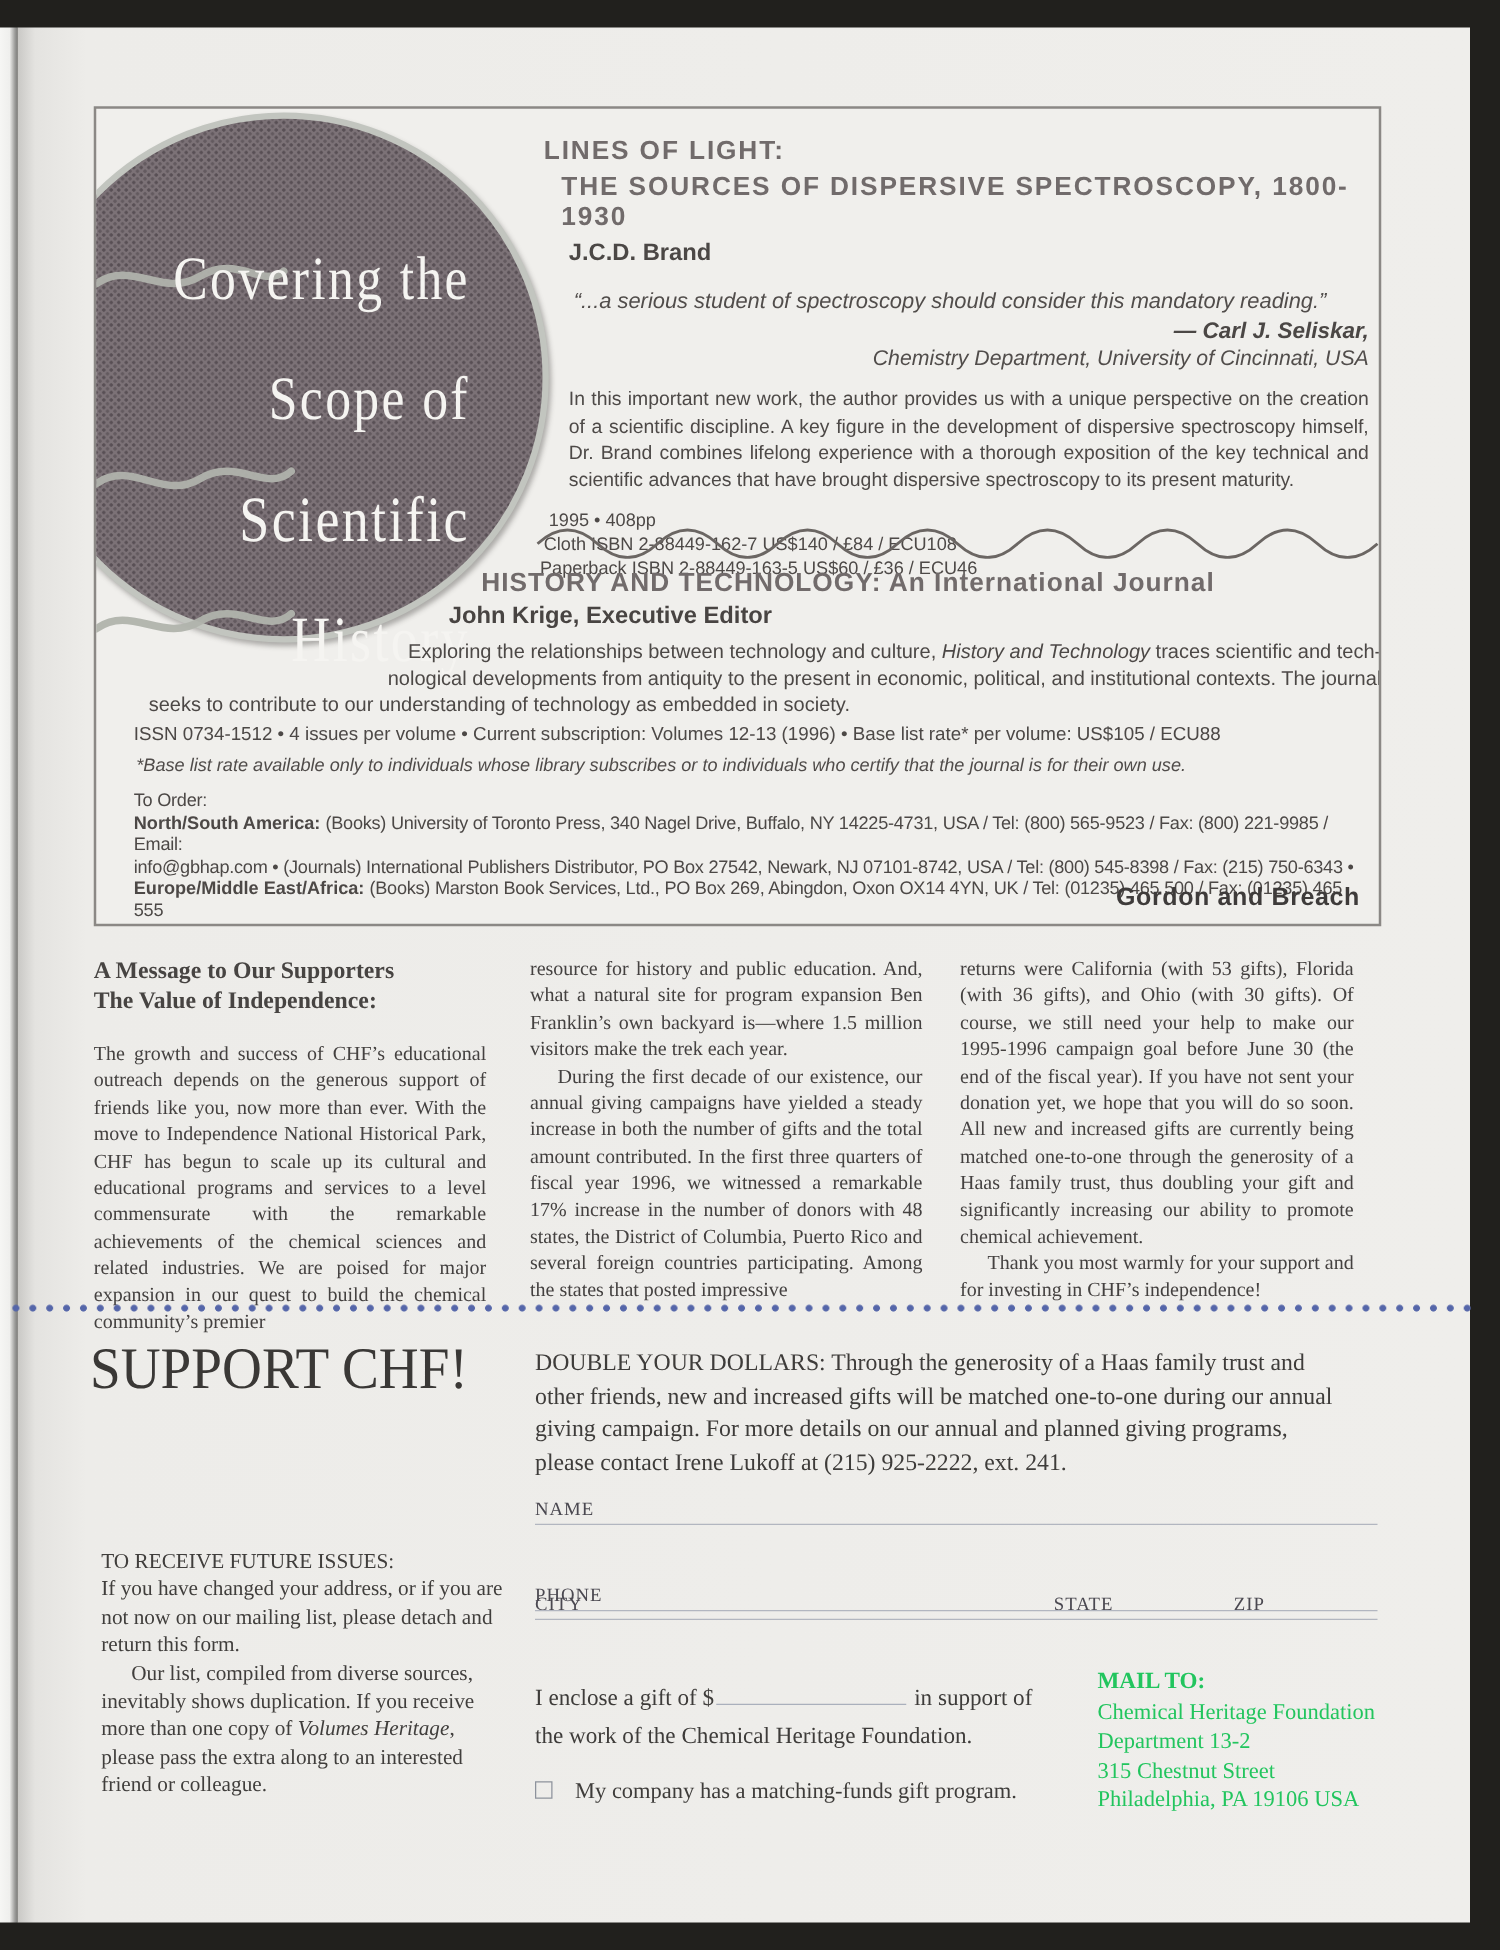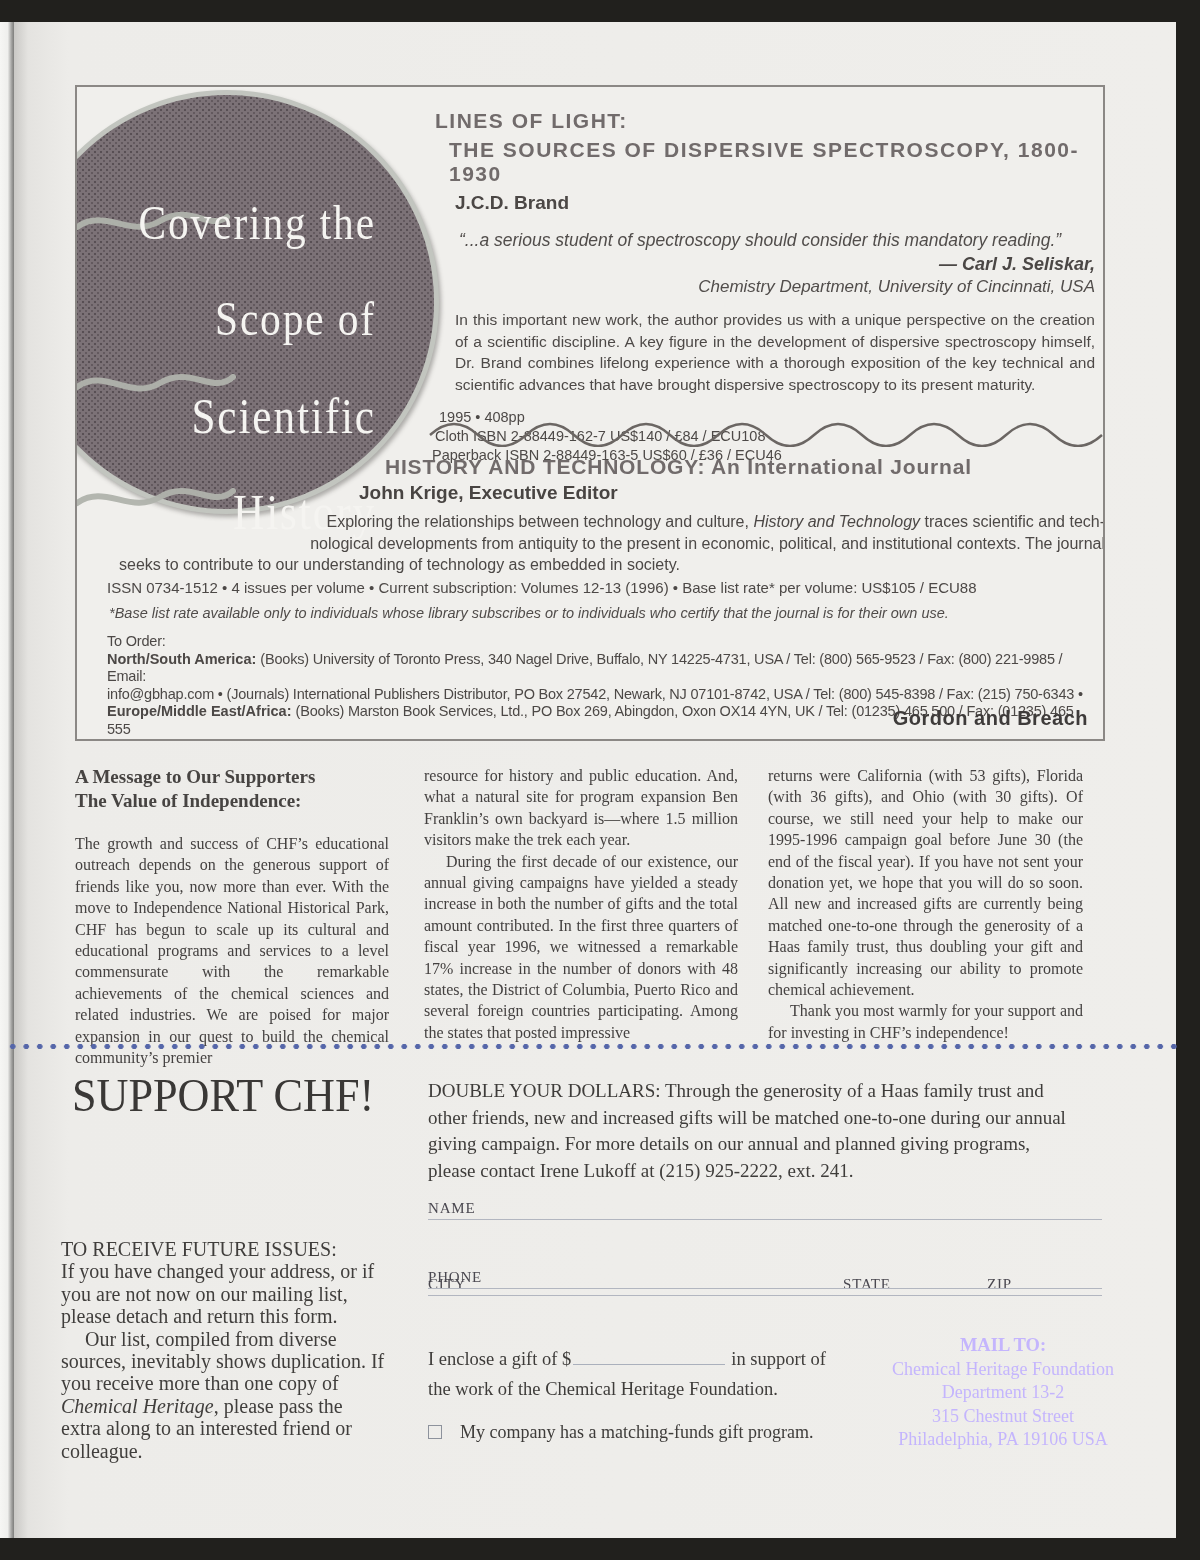--- a/index.html
+++ b/index.html
@@ -61,37 +61,37 @@
 
   .dotted-rule { position:absolute; left:6px; top:1042px; width:1172px; height:9px;
     background-image:radial-gradient(circle, #5566a9 2.4px, rgba(85,102,169,0) 3px);
     background-size:13.5px 9px; background-repeat:repeat-x; background-position:0 50%; }
 
   
   .support-head { position:absolute; left:72px; top:1068px; font-family:"Liberation Serif", serif;
     font-size:47px; color:#3a3836; letter-spacing:0; transform:scaleX(.94); transform-origin:left top; }
   .double-par { position:absolute; left:428px; top:1078px; width:650px; font-family:"Liberation Serif", serif;
     font-size:19px; line-height:26.5px; color:#3e3c3a; }
-  .receive-block { position:absolute; left:61px; top:1238px; width:324px; font-family:"Liberation Serif", serif;
-    font-size:20px; line-height:22.4px; color:#403e3c; }
+  .receive-block { position:absolute; left:81px; top:1238px; width:324px; font-family:"Liberation Serif", serif;
+    font-size:17px; line-height:22.4px; color:#403e3c; }
   .receive-block .rp2 { text-indent:24px; }
 
   .form-row { position:absolute; left:428px; width:674px; height:24px; border-bottom:1.2px solid #b2b6c0;
     font-family:"Liberation Serif", serif; font-size:15px; letter-spacing:.8px; color:#4a4850; }
   .form-row .flabel { position:absolute; bottom:2px; left:0; }
   .form-row .flabel.state { left:415px; } .form-row .flabel.zip { left:559px; }
   #row-name{top:1196px;} #row-address{top:1234px;} #row-city{top:1272px;} #row-phone{top:1265px;}
 
   .gift-block { position:absolute; left:428px; top:1344px; width:490px; font-family:"Liberation Serif", serif;
     font-size:18.5px; line-height:30px; color:#3e3c3a; }
   .gift-blank { display:inline-block; width:152px; border-bottom:1.2px solid #aab0bc; height:18px; margin:0 6px 0 2px; }
   .check-row { position:absolute; left:428px; top:1422px; font-family:"Liberation Serif", serif; font-size:18px; color:#3e3c3a; }
   .checkbox { display:inline-block; width:14px; height:14px; border:1.4px solid #8d929c; vertical-align:-1px; margin-right:18px; background:transparent; }
   .mailto-block { position:absolute; left:878px; top:1334px; width:250px; font-family:"Liberation Serif", serif;
-    font-size:18px; line-height:23.5px; color:#c4b5fd;text-align:center; }
+    font-size:18px; line-height:23.5px; color:#22c55e; }
   .mailto-block .mh { font-weight:bold; font-size:18.5px; }
 </style>
 </head>
 <body>
 
 <div id="stage">
   <div class="page-sliver"></div>
   <div class="page"></div>
 
   <div class="adbox">
@@ -173,21 +173,21 @@
   <div class="dotted-rule"></div>
 
   <div class="support-head serif">SUPPORT CHF!</div>
 
   <div class="double-par">DOUBLE YOUR DOLLARS: Through the generosity of a Haas family trust and other friends, new and increased gifts will be matched one-to-one during our annual giving campaign. For more details on our annual and planned giving programs, please contact Irene Lukoff at (215) 925-2222, ext. 241.</div>
 
   <div class="receive-block">
     <div>TO RECEIVE FUTURE ISSUES:</div>
     <div>If you have changed your address, or if you are not now on our mailing list, please detach and return this form.</div>
     <div class="rp2">
-      <span>Our list, compiled from diverse sources, inevitably shows duplication. If you receive more than one copy of </span><i>Chemical Heritage</i><span>, please pass the extra along to an interested friend or colleague.</span>
+      <span>Our list, compiled from diverse sources, inevitably shows duplication. If you receive more than one copy of </span><i>Volumes Heritage</i><span>, please pass the extra along to an interested friend or colleague.</span>
     </div>
   </div>
 
   <div class="form-row" id="row-name">
     <span class="flabel">NAME</span>
   </div>
   <div class="form-row" id="row-city">
     <span class="flabel">CITY</span>
     <span class="flabel state">STATE</span>
     <span class="flabel zip">ZIP</span>

